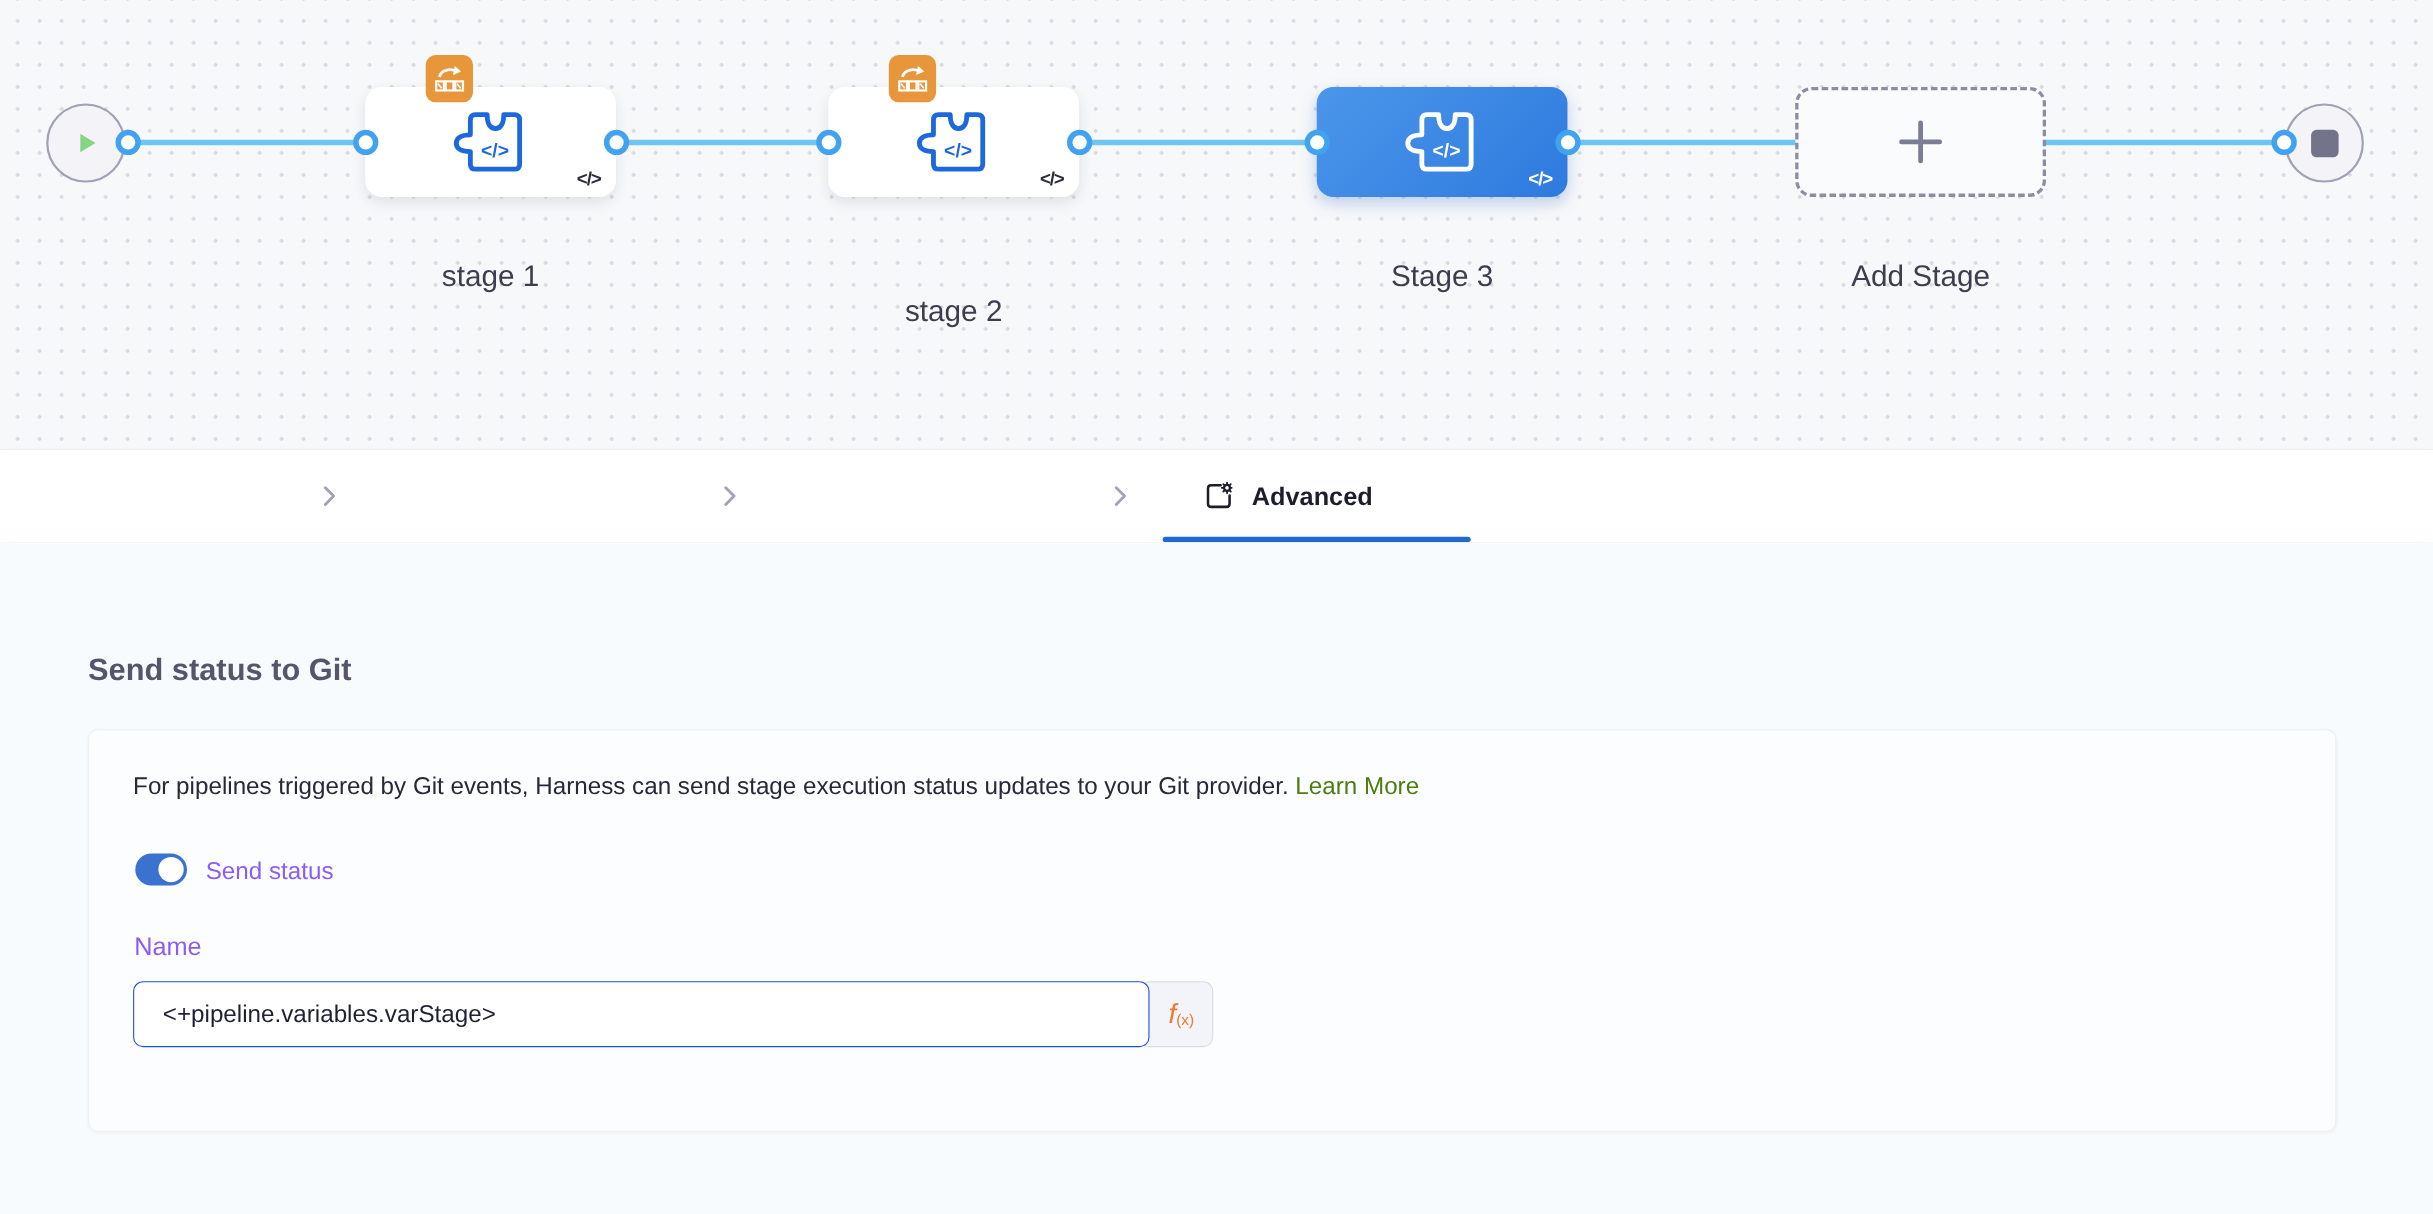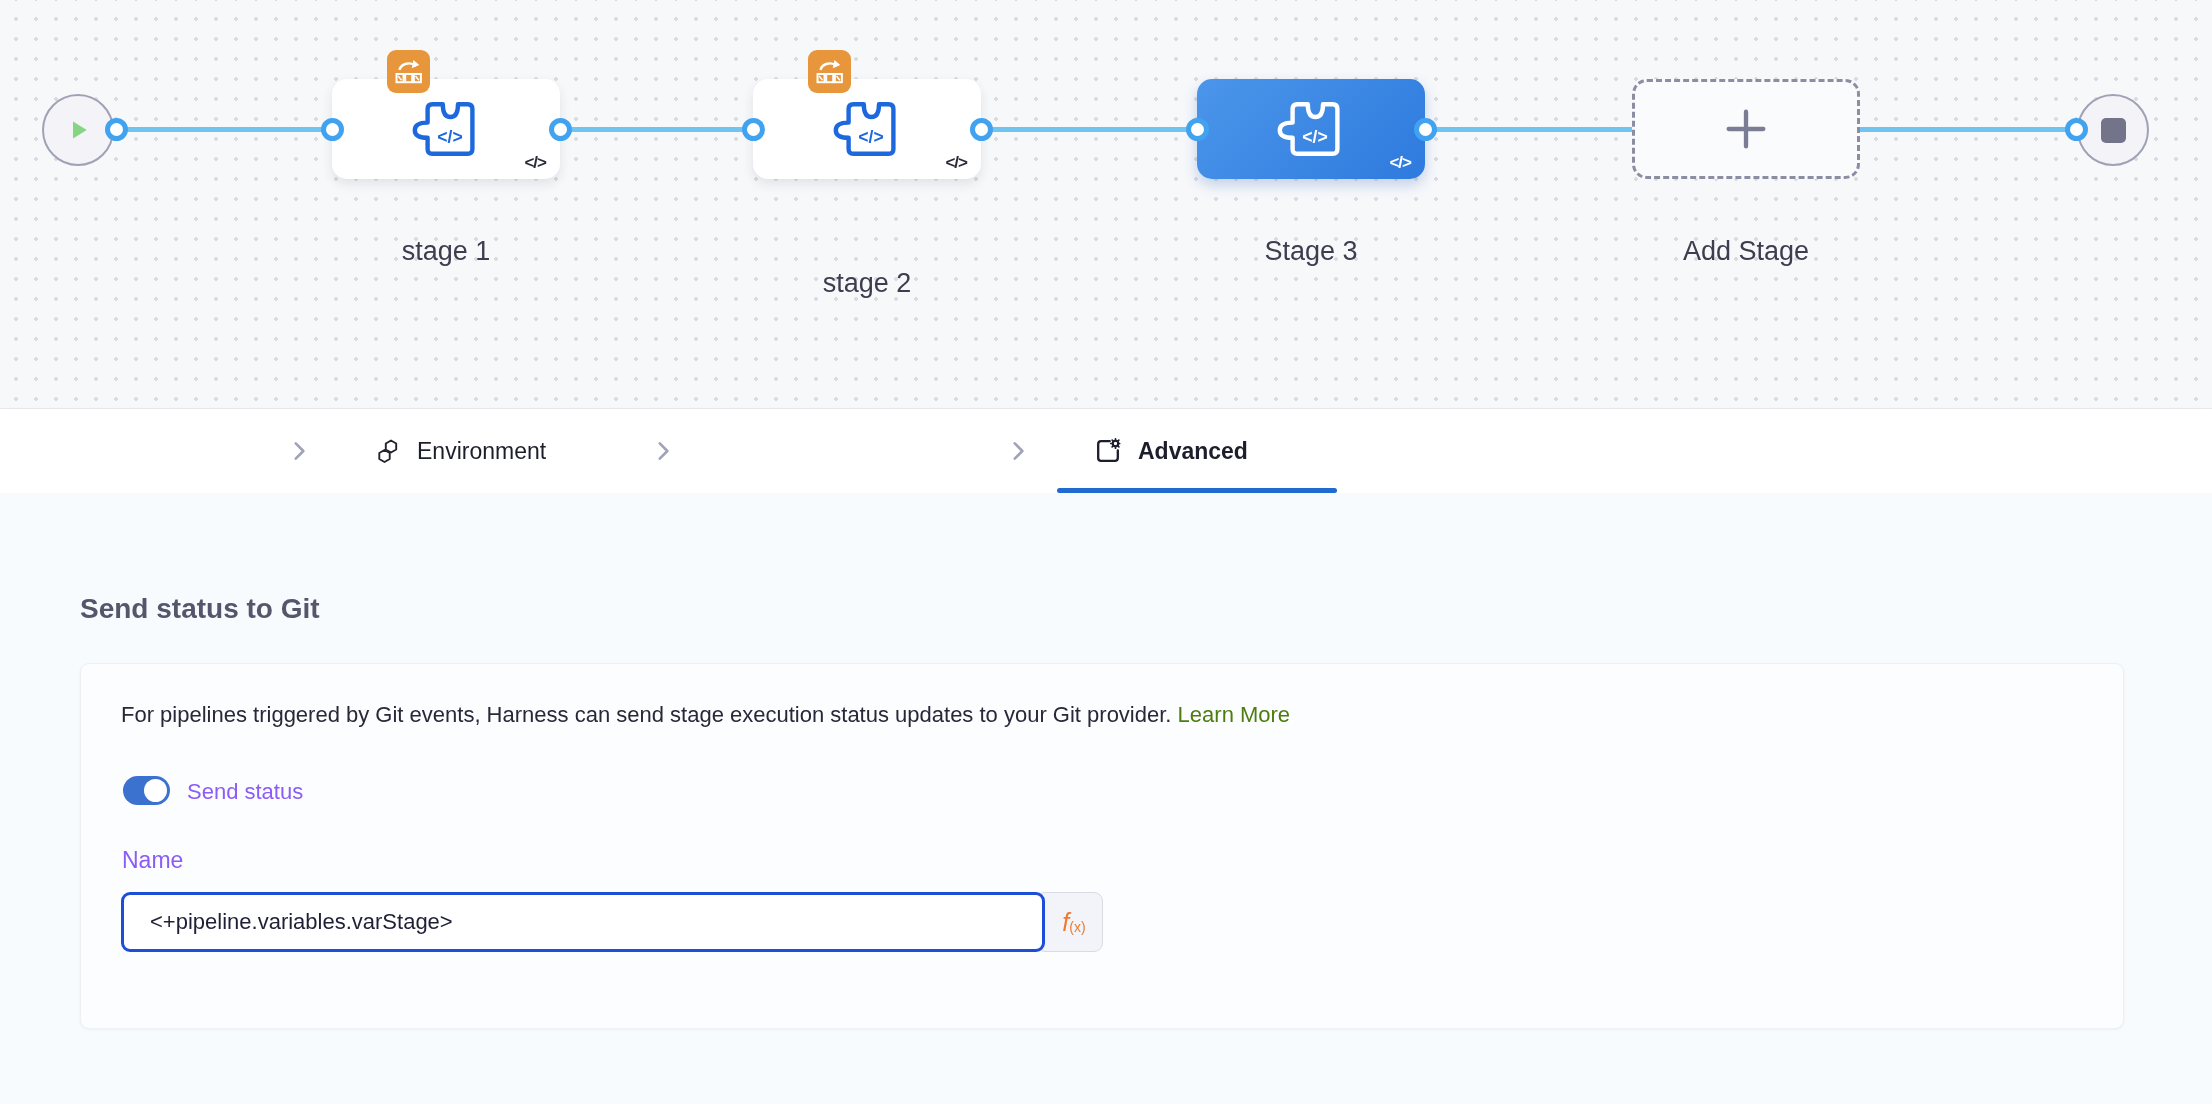--- a/index.html
+++ b/index.html
@@ -84,21 +84,21 @@
     position:absolute; left:42px; top:112px; width:47px; height:29px; border-radius:15px;
     background:#3b72d0; cursor:pointer;
   }
   .toggle .knob {
     position:absolute; right:3px; top:3px; width:23px; height:23px; border-radius:50%; background:#ffffff;
   }
   .toggle-label { position:absolute; left:106px; top:115px; font-size:22px; color:#8b5cf6; }
   .name-label { position:absolute; left:41px; top:183px; font-size:23px; font-weight:500; color:#8b5cf6; }
   .input-row { position:absolute; left:40px; top:228px; display:flex; align-items:stretch; height:60px; }
   .name-input {
-    width:924px; height:60px; border:3px solid #1d4ed8; border-radius:9px; background:#ffffff;
+    width:924px; height:60px; border:1px solid #1d4ed8; border-radius:9px; background:#ffffff;
     font-family:"Liberation Sans", sans-serif; font-size:22px; color:#1f2035;
     padding:0 26px; outline:none; position:relative; z-index:1;
   }
   .fx-chip {
     width:67px; margin-left:-9px; border:1px solid #d9dbe4; border-radius:9px; background:#f3f4f9;
     display:flex; align-items:center; justify-content:center; padding-left:9px;
     color:#ee7a31; cursor:pointer; z-index:0;
   }
   .fx-chip .fx-main { font-size:25px; font-style:italic; }
   .fx-chip .fx-sub { font-size:14px; margin-top:10px; }
@@ -191,27 +191,20 @@
     <div class="stage-label" style="left:1596px;">Add Stage</div>
   </div>
 
   <div class="tabbar">
 
 
     <svg class="tab-sep" style="left:286px;" width="26" height="26" viewBox="0 0 24 24">
       <path d="M9 5 l7 7 -7 7" stroke="#a0a2b8" stroke-width="2.4" fill="none" stroke-linecap="round" stroke-linejoin="round"></path>
     </svg>
 
-    <div class="tab" style="left:374px;">
-      <svg width="28" height="28" viewBox="0 0 28 28" fill="none" stroke="#22232f" stroke-width="1.9" stroke-linejoin="round">
-        <path d="M17 3.5 L22.2 6.5 L22.2 12.5 L17 15.5 L11.8 12.5 L11.8 6.5 Z"></path>
-        <path d="M10.5 13 L15.7 16 L15.7 22 L10.5 25 L5.3 22 L5.3 16 Z"></path>
-      </svg>
-      <span>Environment</span>
-    </div>
 
     <svg class="tab-sep" style="left:650px;" width="26" height="26" viewBox="0 0 24 24">
       <path d="M9 5 l7 7 -7 7" stroke="#a0a2b8" stroke-width="2.4" fill="none" stroke-linecap="round" stroke-linejoin="round"></path>
     </svg>
 
 
     <svg class="tab-sep" style="left:1005px;" width="26" height="26" viewBox="0 0 24 24">
       <path d="M9 5 l7 7 -7 7" stroke="#a0a2b8" stroke-width="2.4" fill="none" stroke-linecap="round" stroke-linejoin="round"></path>
     </svg>
 

